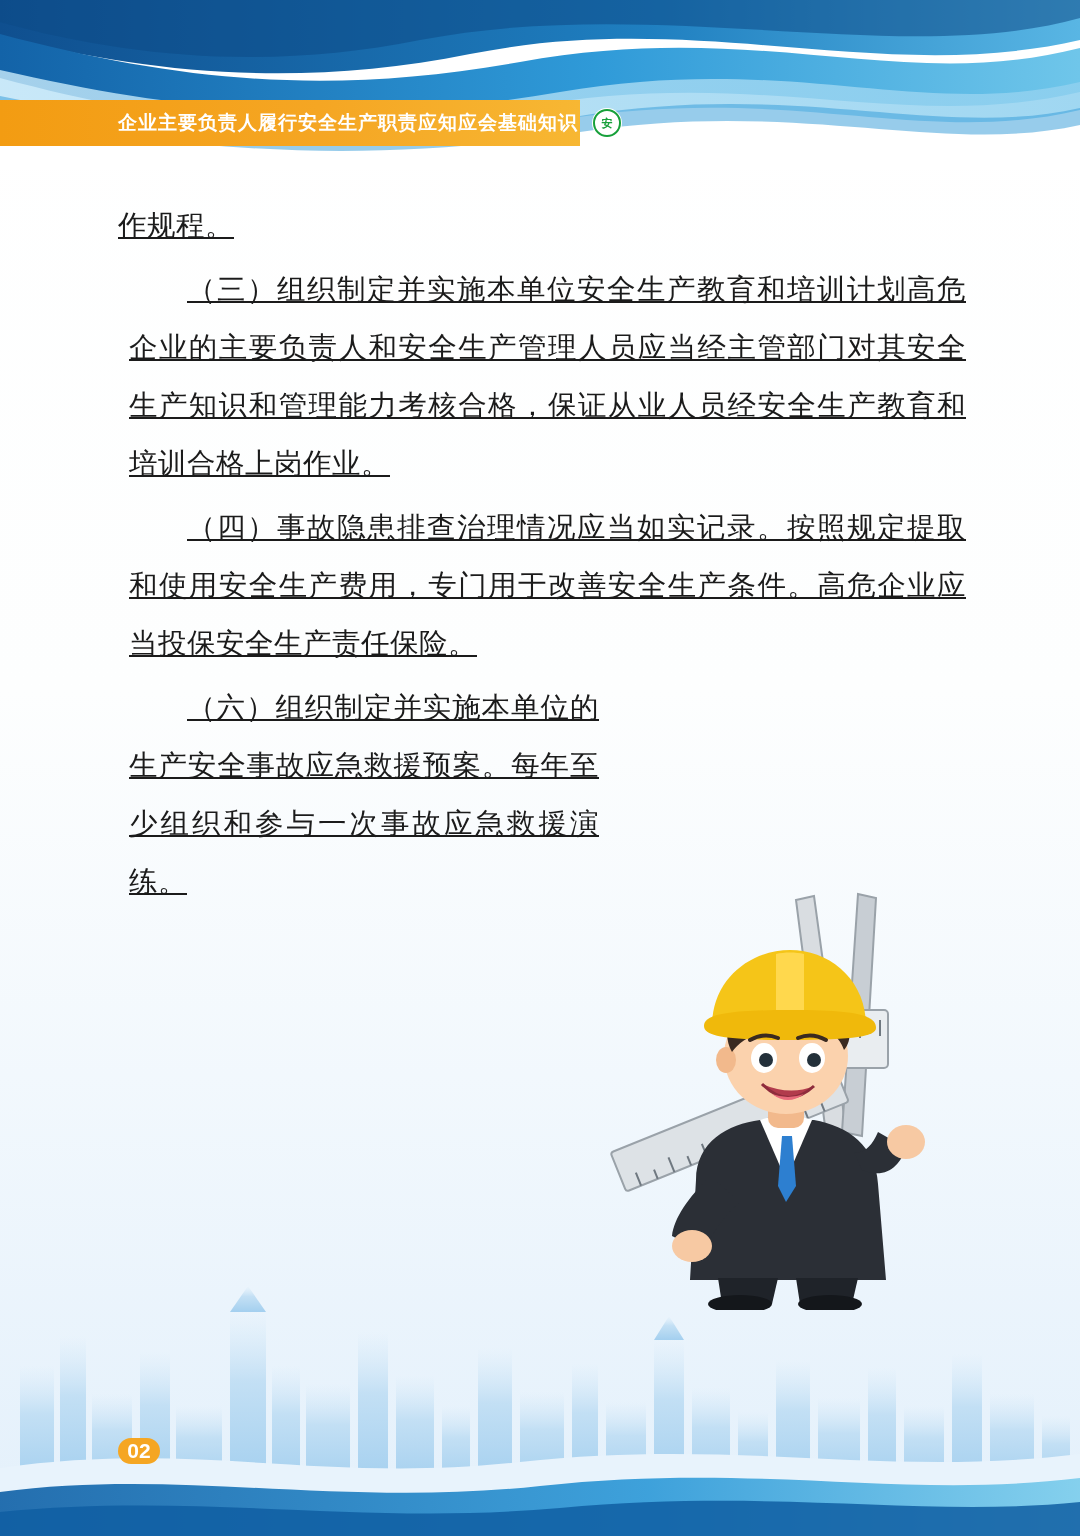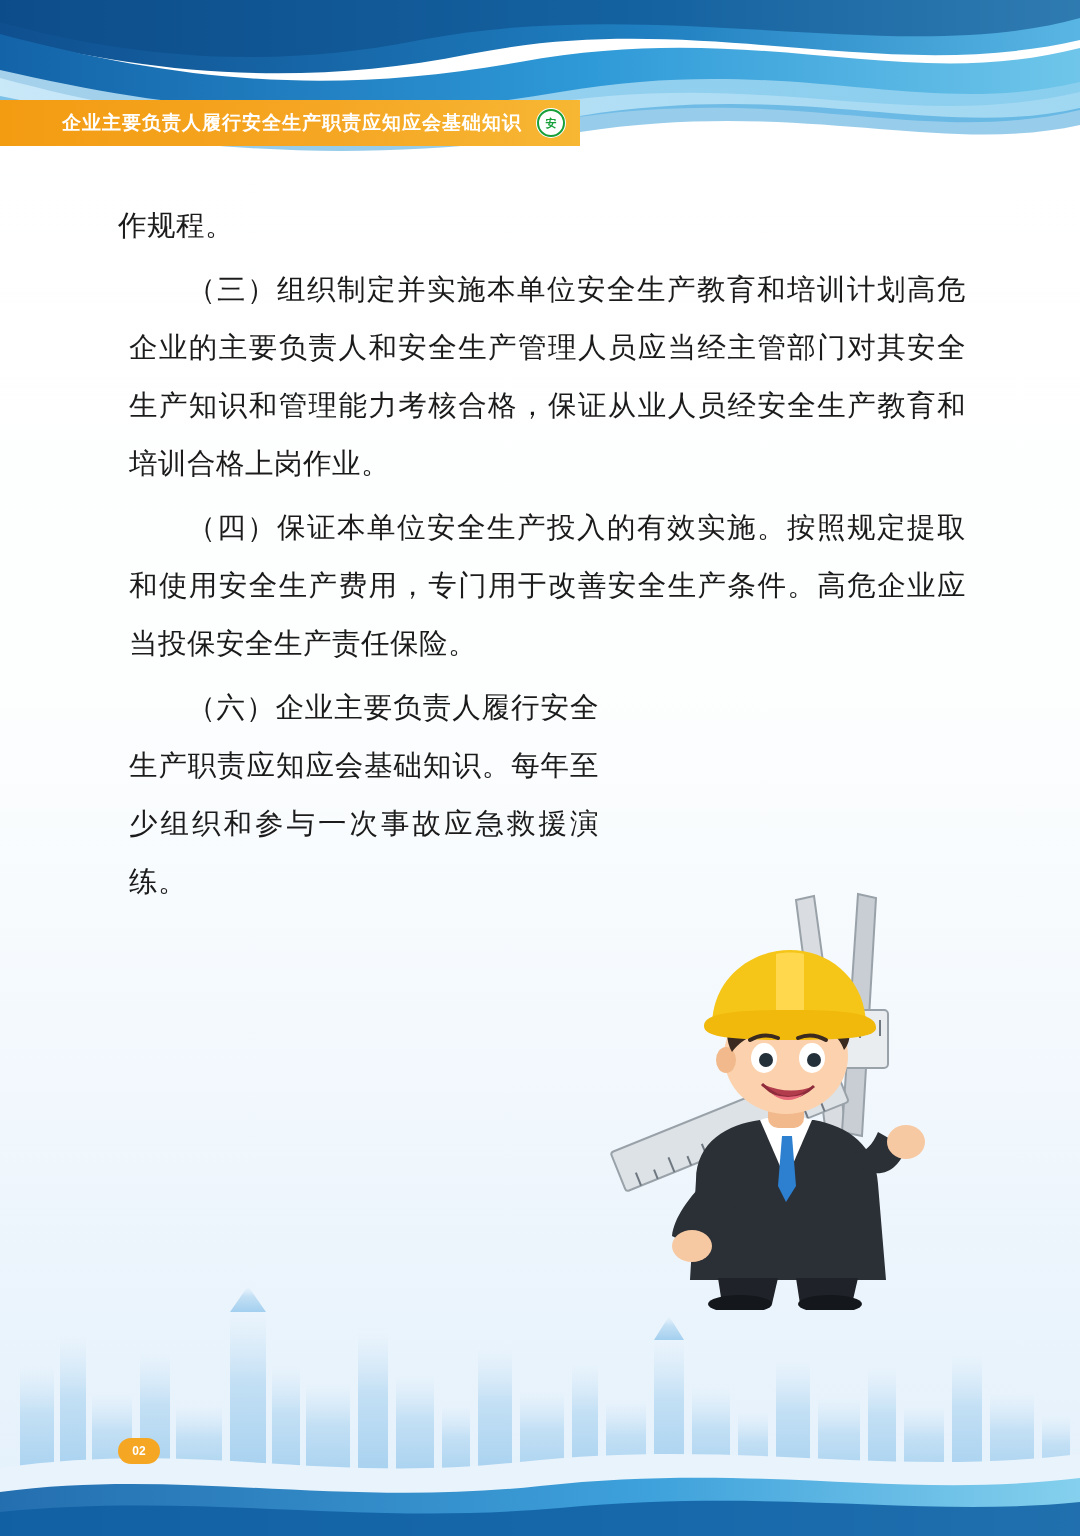--- a/index.html
+++ b/index.html
@@ -34,21 +34,21 @@
   
   .header-bar {
     position: absolute;
     top: 100px;
     left: 0px;
     width: 580px;
     height: 46px;
     background: linear-gradient(90deg, #f39c12 0%, #f5a623 55%, #f7b733 100%);
     display: flex;
     align-items: center;
-    padding-left: 62px;
+    padding-left: 118px;
     box-sizing: border-box;
   }
   .header-title {
     color: #ffffff;
     font-size: 19px;
     font-weight: bold;
     letter-spacing: 1px;
     white-space: nowrap;
     font-family: "Liberation Serif", serif;
   }
@@ -82,20 +82,21 @@
     z-index: 6;
   }
   p.para {
     margin: 0 0 6px 0;
     font-size: 28.5px;
     line-height: 58px;
     color: #1b1b1b;
     text-align: justify;
     font-family: "Liberation Sans", sans-serif;
     letter-spacing: 0.5px;
+    text-decoration: underline;
   }
   p.indent { text-indent: 58px; margin-left: 11px; }
   p.narrow { width: 470px; }
 
   
   .illustration {
     position: absolute;
     left: 600px;
     top: 880px;
     width: 400px;
@@ -117,21 +118,21 @@
   
   .page-number {
     position: absolute;
     left: 118px;
     bottom: 72px;
     width: 42px;
     height: 26px;
     border-radius: 13px;
     background: #f5a623;
     color: #ffffff;
-    font-size: 12px;
+    font-size: 21px;
     font-weight: bold;
     display: flex;
     align-items: center;
     justify-content: center;
     z-index: 8;
   }
 </style>
 </head>
 <body>
 
@@ -293,19 +294,19 @@
       <path d="M118 398 L178 398 L172 424 L122 424 Z" fill="#1f2329"></path>
       <path d="M196 398 L258 398 L252 424 L200 424 Z" fill="#1f2329"></path>
       <ellipse cx="140" cy="424" rx="32" ry="9" fill="#14171b"></ellipse>
       <ellipse cx="230" cy="424" rx="32" ry="9" fill="#14171b"></ellipse>
     </svg>
   </div>
 
   <div class="content">
     <p class="para">作规程。</p>
     <p class="para indent">（三）组织制定并实施本单位安全生产教育和培训计划高危企业的主要负责人和安全生产管理人员应当经主管部门对其安全生产知识和管理能力考核合格，保证从业人员经安全生产教育和培训合格上岗作业。</p>
-    <p class="para indent">（四）保证本单位安全生产投入的有效实施。按照规定提取和使用安全生产费用，专门用于改善安全生产条件。高危企业应当投保安全生产责任保险。</p>
-    <p class="para indent narrow">（六）企业主要负责人履行安全生产职责应知应会基础知识。每年至少组织和参与一次事故应急救援演练。</p>
+    <p class="para indent">（四）事故隐患排查治理情况应当如实记录。按照规定提取和使用安全生产费用，专门用于改善安全生产条件。高危企业应当投保安全生产责任保险。</p>
+    <p class="para indent narrow">（六）组织制定并实施本单位的生产安全事故应急救援预案。每年至少组织和参与一次事故应急救援演练。</p>
   </div>
 
   <div class="page-number">02</div>
 
 </div>
 
 </body></html>

